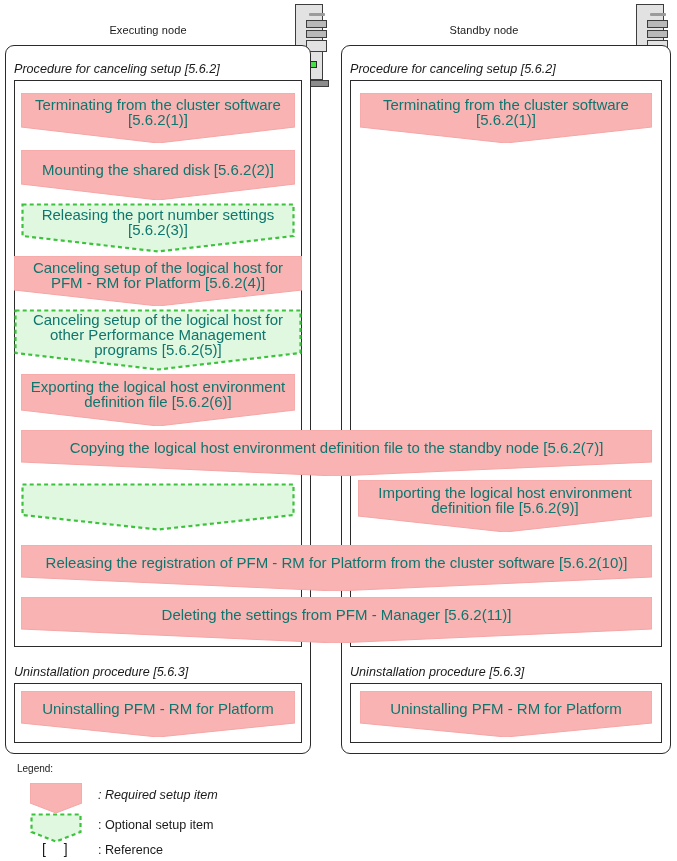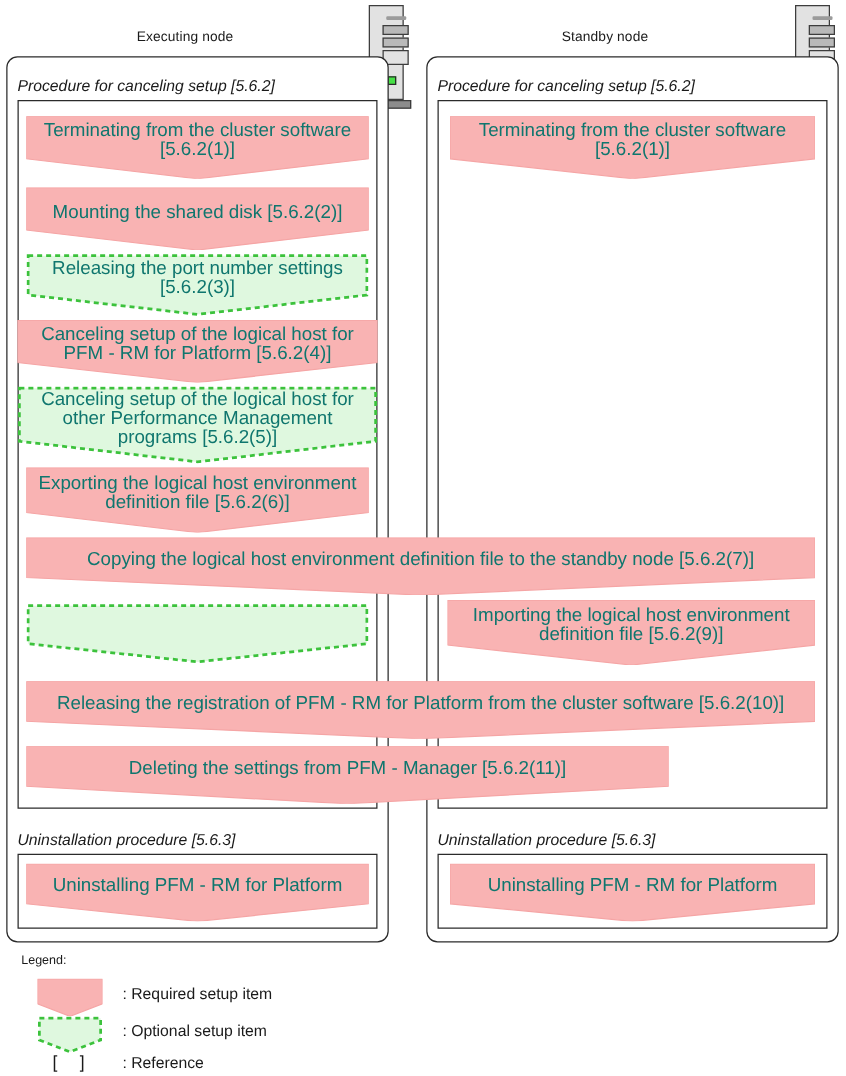--- a/index.html
+++ b/index.html
@@ -221,21 +221,21 @@
 
 <div class="chev one-line" style="left:21px;top:545px;width:631px;height:46px;align-items:center;">
   <span class="shape">
     <svg viewBox="0 0 631 46" preserveAspectRatio="none">
       <polygon points="0,0 631,0 631,32 315,46 0,32" fill="#f9b3b3" stroke="#f5a5a5" stroke-width="1"></polygon>
     </svg>
   </span>
   <span class="lbl">Releasing the registration of PFM - RM for Platform from the cluster software [5.6.2(10)]</span>
 </div>
 
-<div class="chev one-line" style="left:21px;top:597px;width:514px;height:46px;">
+<div class="chev one-line" style="left:21px;top:597px;width:631px;height:46px;">
   <span class="shape">
     <svg viewBox="0 0 631 46" preserveAspectRatio="none">
       <polygon points="0,0 631,0 631,32 315,46 0,32" fill="#f9b3b3" stroke="#f5a5a5" stroke-width="1"></polygon>
     </svg>
   </span>
   <span class="lbl">Deleting the settings from PFM - Manager [5.6.2(11)]</span>
 </div>
 
 <div class="chev one-line" style="left:21px;top:691px;width:274px;height:46px;">
   <span class="shape">
@@ -255,21 +255,21 @@
   <span class="lbl">Uninstalling PFM - RM for Platform</span>
 </div>
 
 <div class="legend-title" style="left:17px;top:763px;">Legend:</div>
 
 <div class="legend-swatch" style="left:30px;top:783px;">
   <svg viewBox="0 0 52 30" preserveAspectRatio="none">
     <polygon points="0,0 52,0 52,20 26,30 0,20" fill="#f9b3b3" stroke="#f5a5a5" stroke-width="1"></polygon>
   </svg>
 </div>
-<div class="legend-row-text" style="left:98px;top:788px;">: Required setup item</div>
+<div class="legend-row-text" style="left:98px;top:788px;font-style:italic;">: Required setup item</div>
 
 <div class="legend-swatch" style="left:30px;top:813px;">
   <svg viewBox="0 0 52 30" preserveAspectRatio="none">
     <polygon points="1.5,1.5 50.5,1.5 50.5,19 26,28.5 1.5,19" fill="#dff8df" stroke="#3cc23c" stroke-width="2.2" stroke-dasharray="4,3.2"></polygon>
   </svg>
 </div>
 <div class="legend-row-text" style="left:98px;top:818px;">: Optional setup item</div>
 
 <div class="legend-brackets" style="left:42px;top:841px;">[   ]</div>
 <div class="legend-row-text" style="left:98px;top:843px;">: Reference</div>

